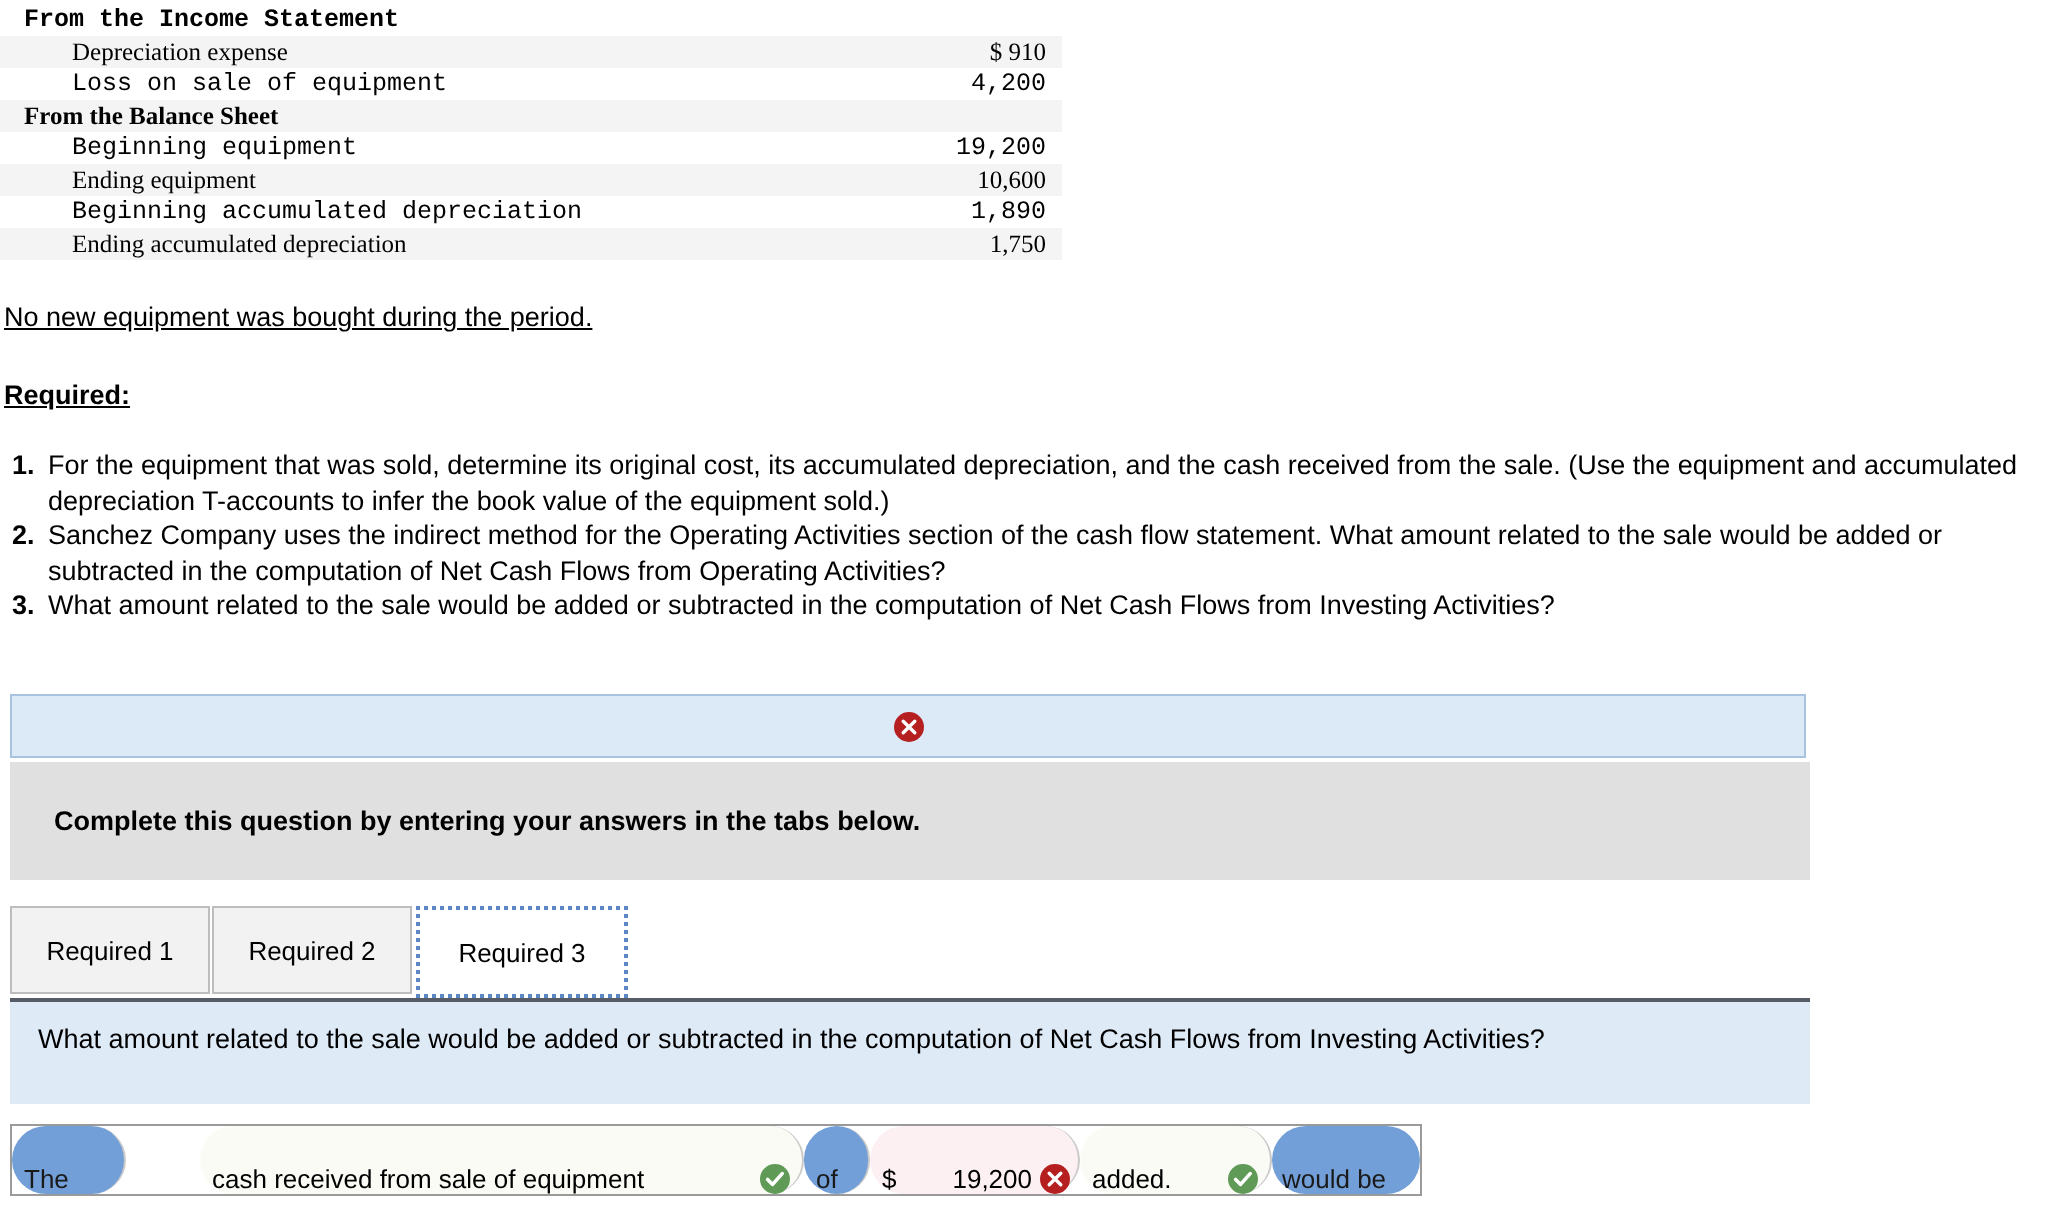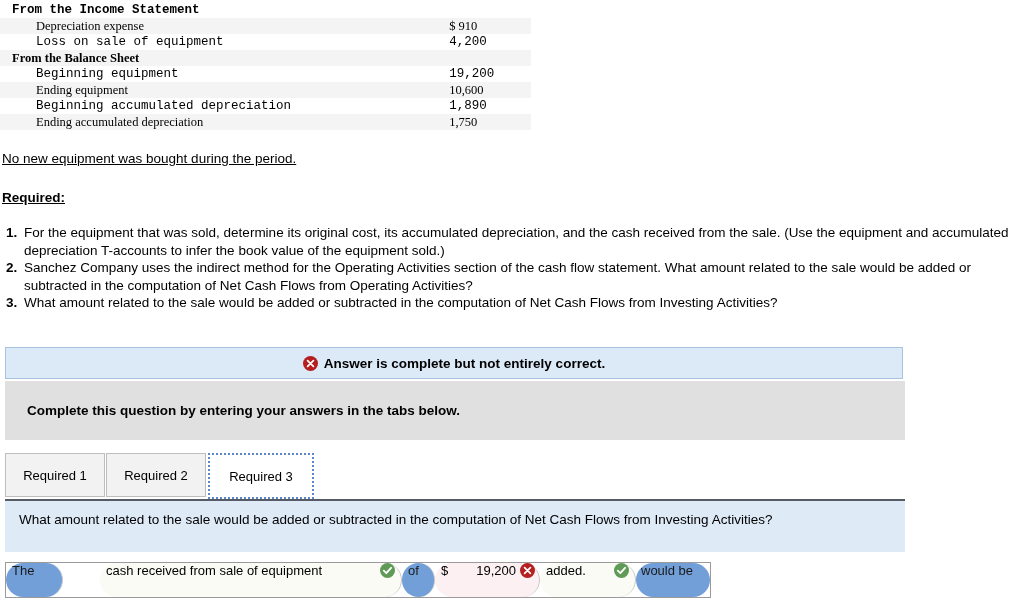--- a/index.html
+++ b/index.html
@@ -38,21 +38,21 @@
   .data-table td.lbl {
     padding-left: 12px;
     font-weight: normal;
   }
   .data-table tr.head td.lbl {
     font-weight: bold;
     padding-left: 12px;
   }
   .data-table td.lbl.indent { padding-left: 36px; }
   .data-table td.val {
-    text-align: left;
+    text-align: right;
     padding-right: 8px;
     white-space: pre;
     margin-top: 12px;
   }
 
   
   .para {
     position: absolute;
     font-size: 13.5px;
     line-height: 17px;
@@ -177,21 +177,21 @@
     height: 36px;
     display: flex;
     align-items: stretch;
     border: 1px solid #9a9a9a;
     box-sizing: border-box;
     font-size: 13px;
   }
   .cell {
     box-sizing: border-box;
     display: flex;
-    align-items: flex-start;
+    align-items: flex-end;
     padding: 0 6px;
     border-right: 1px solid #c9c9c9;
     border-radius: 17px;
   }
   .cell:last-child { border-right: none; }
   .cell.static {
     background: #729fd8;
     color: #1a1a1a;
   }
   .cell.static.wrap {
@@ -275,21 +275,20 @@
     <li><span class="num">3.</span><span>What amount related to the sale would be added or subtracted in the computation of Net Cash Flows from Investing Activities?</span></li>
   </ul>
 
 <div class="alert-bar">
   <span class="icon-circle">
     <svg width="15" height="15" viewBox="0 0 15 15">
       <circle cx="7.5" cy="7.5" r="7.5" fill="#b51f1f"></circle>
       <path d="M4.6 4.6 L10.4 10.4 M10.4 4.6 L4.6 10.4" stroke="#ffffff" stroke-width="1.7" stroke-linecap="round"></path>
     </svg>
   </span>
-  <span class="txt">Answer is complete but not entirely correct.</span>
 </div>
 
 <div class="instruct-bar">
   <span>Complete this question by entering your answers in the tabs below.</span>
 </div>
 
 <div class="tab-strip">
   <div class="tab" id="tab-0">
     <span>Required 1</span>
   </div>

